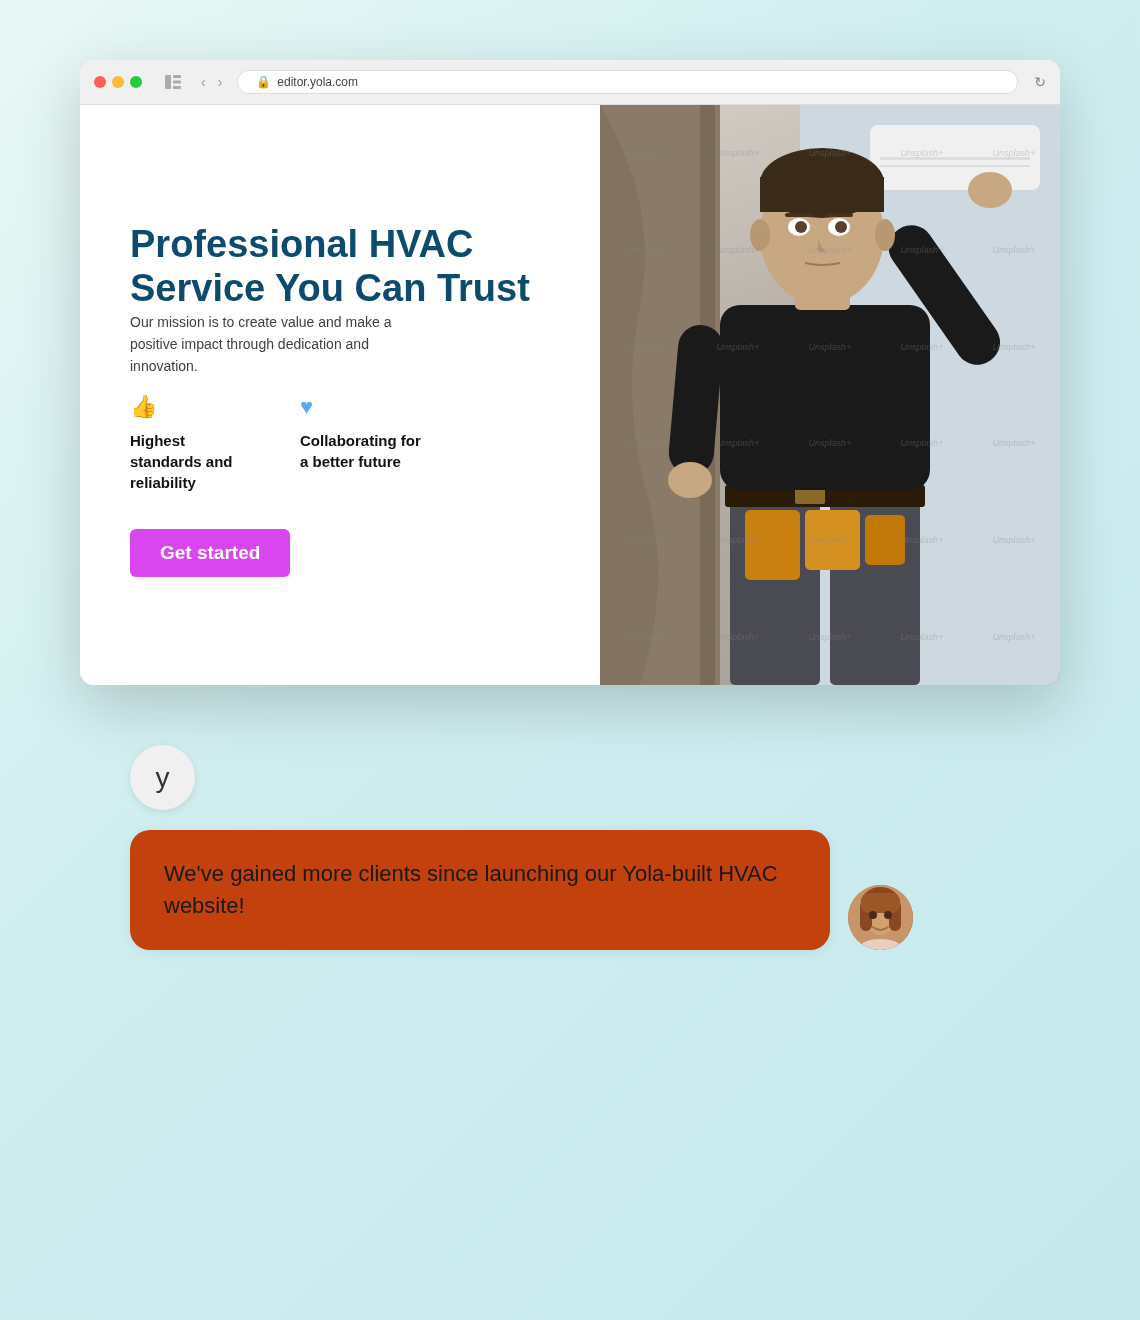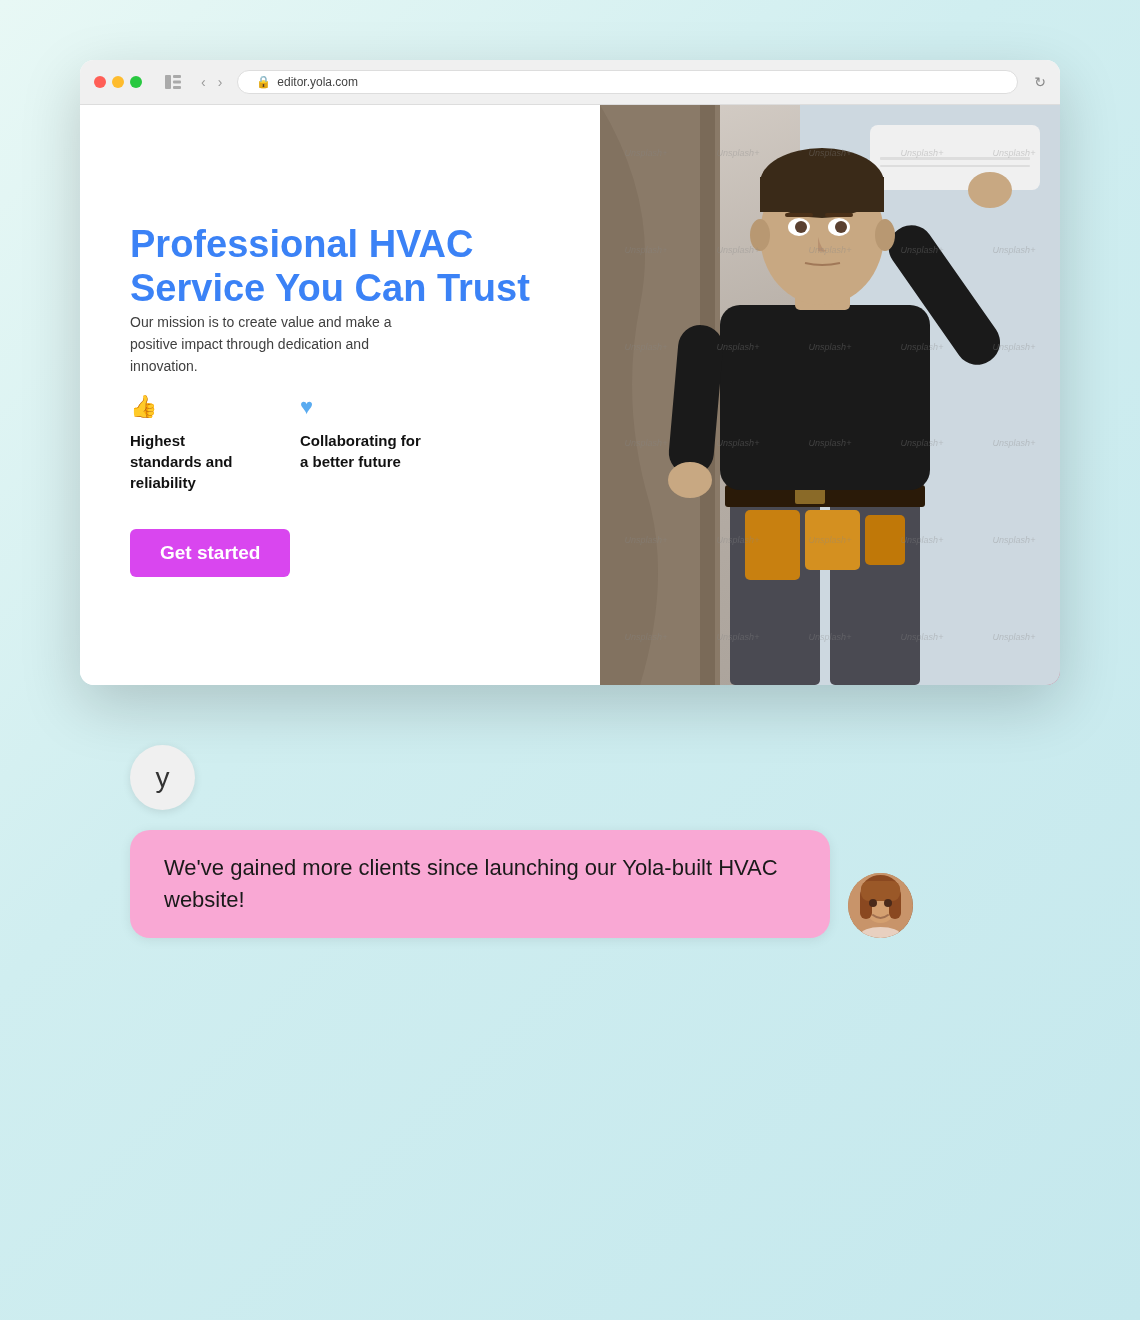--- a/index.html
+++ b/index.html
@@ -115,21 +115,21 @@
       background: #fff;
       flex-shrink: 0;
       display: flex;
       flex-direction: column;
       justify-content: center;
     }
 
     .hero-title {
       font-size: 38px;
       font-weight: 800;
-      color: #3b82f6;
+      color: #0c4a6e;
       line-height: 1.15;
     }
 
     .hero-subtitle {
       font-size: 14px;
       color: #404040;
       line-height: 1.6;
       margin-bottom: 16px;
       max-width: 270px;
     }
@@ -254,23 +254,23 @@
 
     .chat-row-right {
       display: flex;
       align-items: flex-end;
       gap: 18px;
       align-self: flex-start;
       width: 100%;
     }
 
     .chat-bubble-right {
-      background: #f9a8d4;
+      background: #c2410c;
       border-radius: 20px;
-      padding: 22px 34px;
+      padding: 28px 34px;
       font-size: 22px;
       font-weight: 500;
       color: #1a1a1a;
       box-shadow: 0 2px 12px rgba(0,0,0,0.08);
       line-height: 1.45;
       flex: 1;
       max-width: 700px;
     }
 
     .user-avatar {

